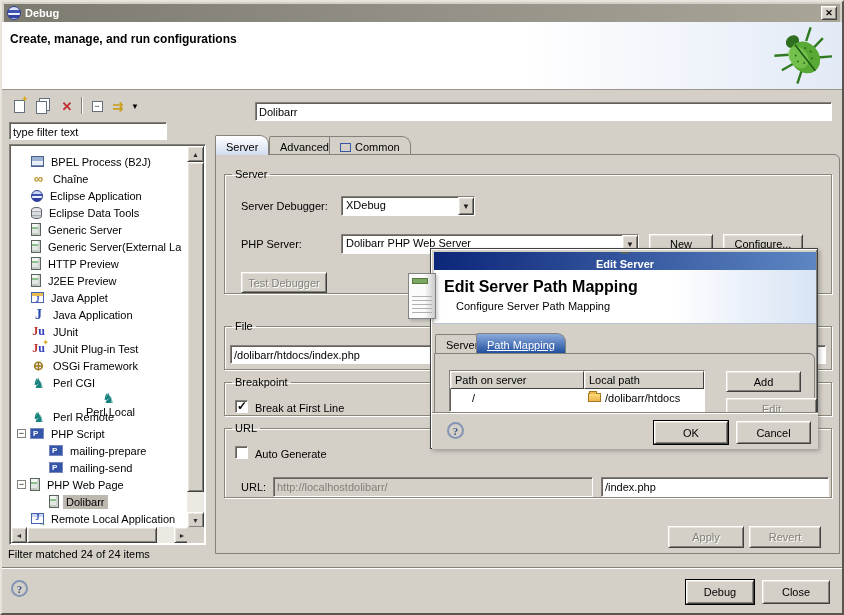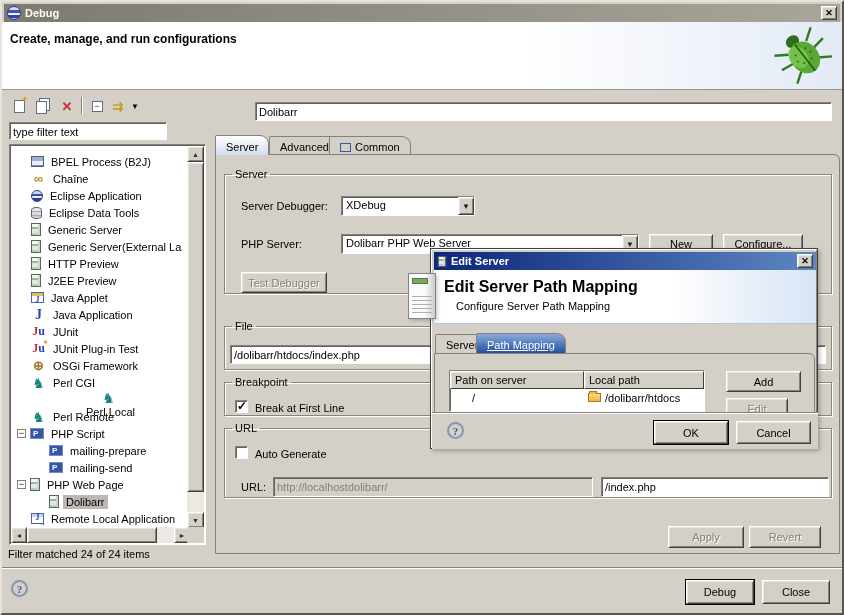--- a/index.html
+++ b/index.html
@@ -36,21 +36,21 @@
   .combo { display:flex; }
   .combo .val { flex:1; padding:2px 4px; white-space:nowrap; overflow:hidden; }
   .combo .arr { width:16px; display:flex; align-items:center; justify-content:center; font-size:8px; color:#202020; }
   .cb { width:13px; height:13px; background:#fff; border:1px solid; border-color:#84807a #fff #fff #84807a; box-shadow:inset 1px 1px 0 #64605a; display:inline-block; position:relative; }
   .cb.checked::after { content:"✓"; position:absolute; left:1px; top:-2px; font-size:12px; font-weight:bold; color:#000; }
   .helpc { width:17px; height:17px; border-radius:50%; border:2px solid #8494b4; color:#3c5688; font-weight:bold; font-size:11px; display:flex; align-items:center; justify-content:center; font-family:"Liberation Serif",serif; background:transparent; }
 
   
   .tbar { display:flex; align-items:center; gap:4px; padding:0 3px; color:#fff; font-weight:bold; }
   .tbar-main { background:linear-gradient(90deg,#7d7a70,#a9a599); }
-  .tbar-blue { background:linear-gradient(90deg,#0c267a,#5d86c2); }
+  .tbar-blue { background:linear-gradient(90deg,#0c267a,#5d86c2);flex-direction:column; }
   .xbtn { margin-left:auto; width:16px; height:14px; font-size:9px; font-weight:bold; color:#000; }
   .ecl-icon { width:14px; height:14px; border-radius:50%; border:1px solid #2c3c94;
     background:linear-gradient(180deg,#d8e0f8 0 3px,#4054b4 3px 6px,#eef2fc 6px 8px,#3444a4 8px 11px,#bccaee 11px); }
 
   
   #hdr { left:0; top:20px; width:840px; height:68px;
     background:linear-gradient(90deg,#ffffff 0 62%,#f2f5fb 80%,#e2eaf6 100%);
     border-bottom:1px solid #9a968a; }
   #hdr .txt { position:absolute; left:8px; top:10px; font-size:12px; font-weight:bold; }
 
@@ -393,21 +393,21 @@
       <div style="display:flex;align-items:center;height:17px;">
         <div style="width:134px;padding-left:22px;">/</div>
         <div style="width:120px;display:flex;align-items:center;padding-left:4px;">
           <span class="ic-folder"></span>
           <span>/dolibarr/htdocs</span>
         </div>
       </div>
     </div>
 
     <div class="abs btn raised" style="left:295px;top:122px;width:75px;height:21px;z-index:1;">Add</div>
-    <div class="abs btn raised dis" style="left:295px;top:149px;width:62px;height:21px;z-index:1;">Edit</div>
+    <div class="abs btn raised dis" style="left:295px;top:149px;width:91px;height:21px;z-index:1;">Edit</div>
 
     <div class="abs" style="left:1px;top:163px;width:386px;height:37px;background:#d4d0c8;border-top:1px solid #84807a;box-shadow:0 1px 0 #fff inset;z-index:5;">
       <div class="abs helpc" style="left:15px;top:9px;">?</div>
       <div class="abs btn raised default" style="left:222px;top:8px;width:74px;height:23px;">OK</div>
       <div class="abs btn raised" style="left:304px;top:8px;width:75px;height:23px;">Cancel</div>
     </div>
   </div>
 
 </div>
 

